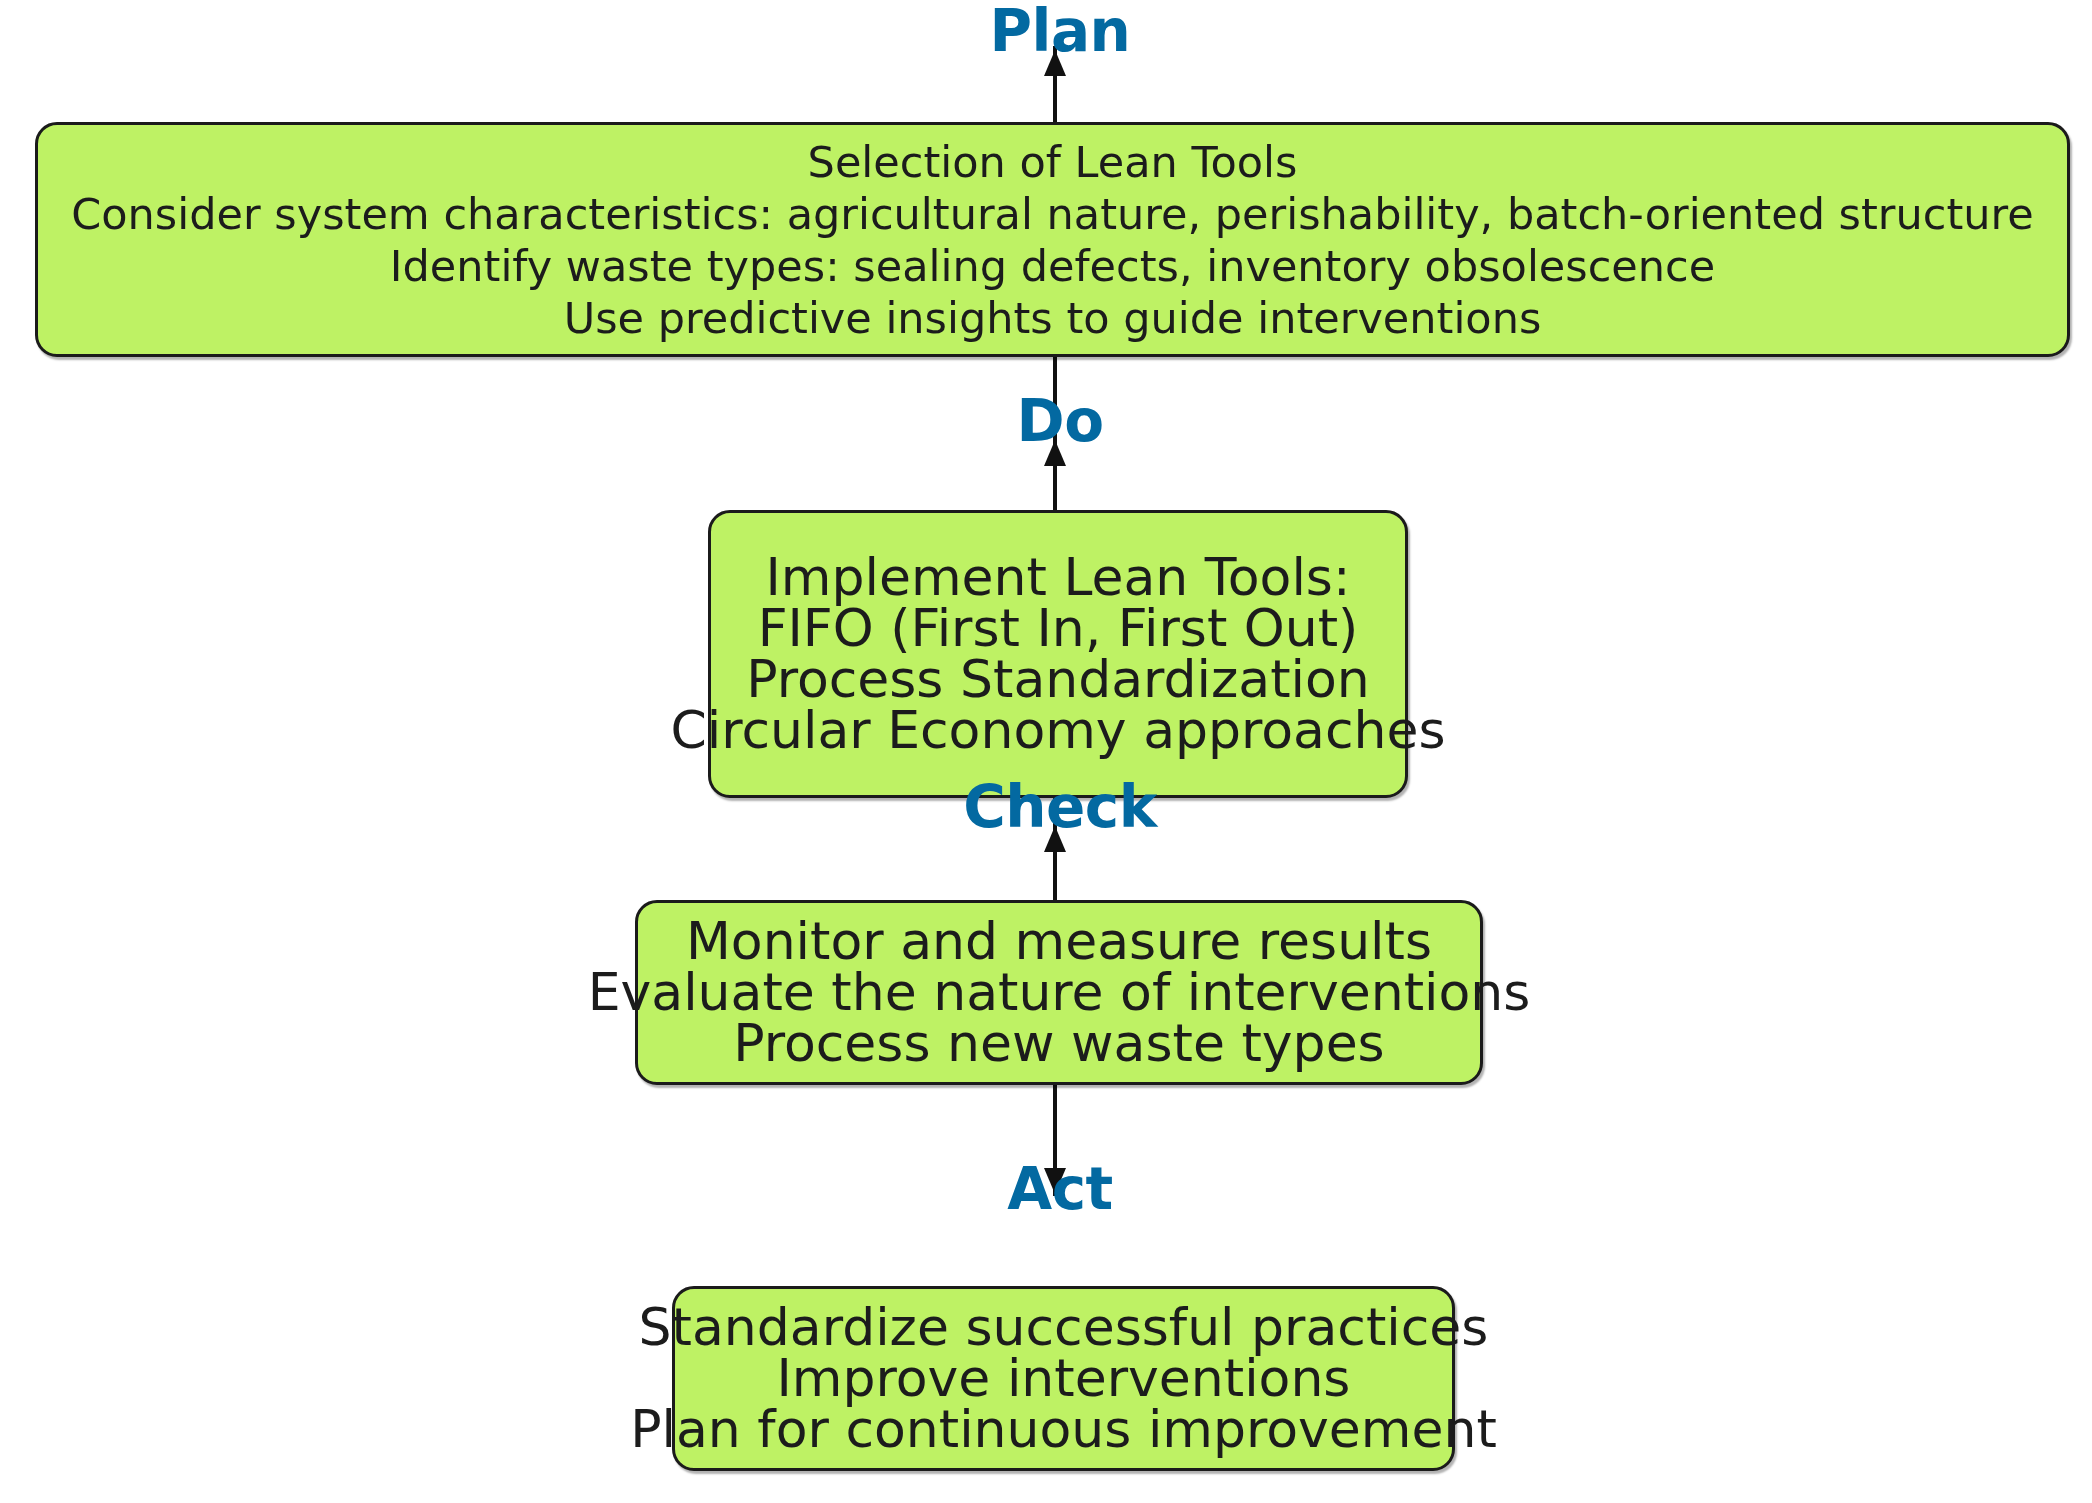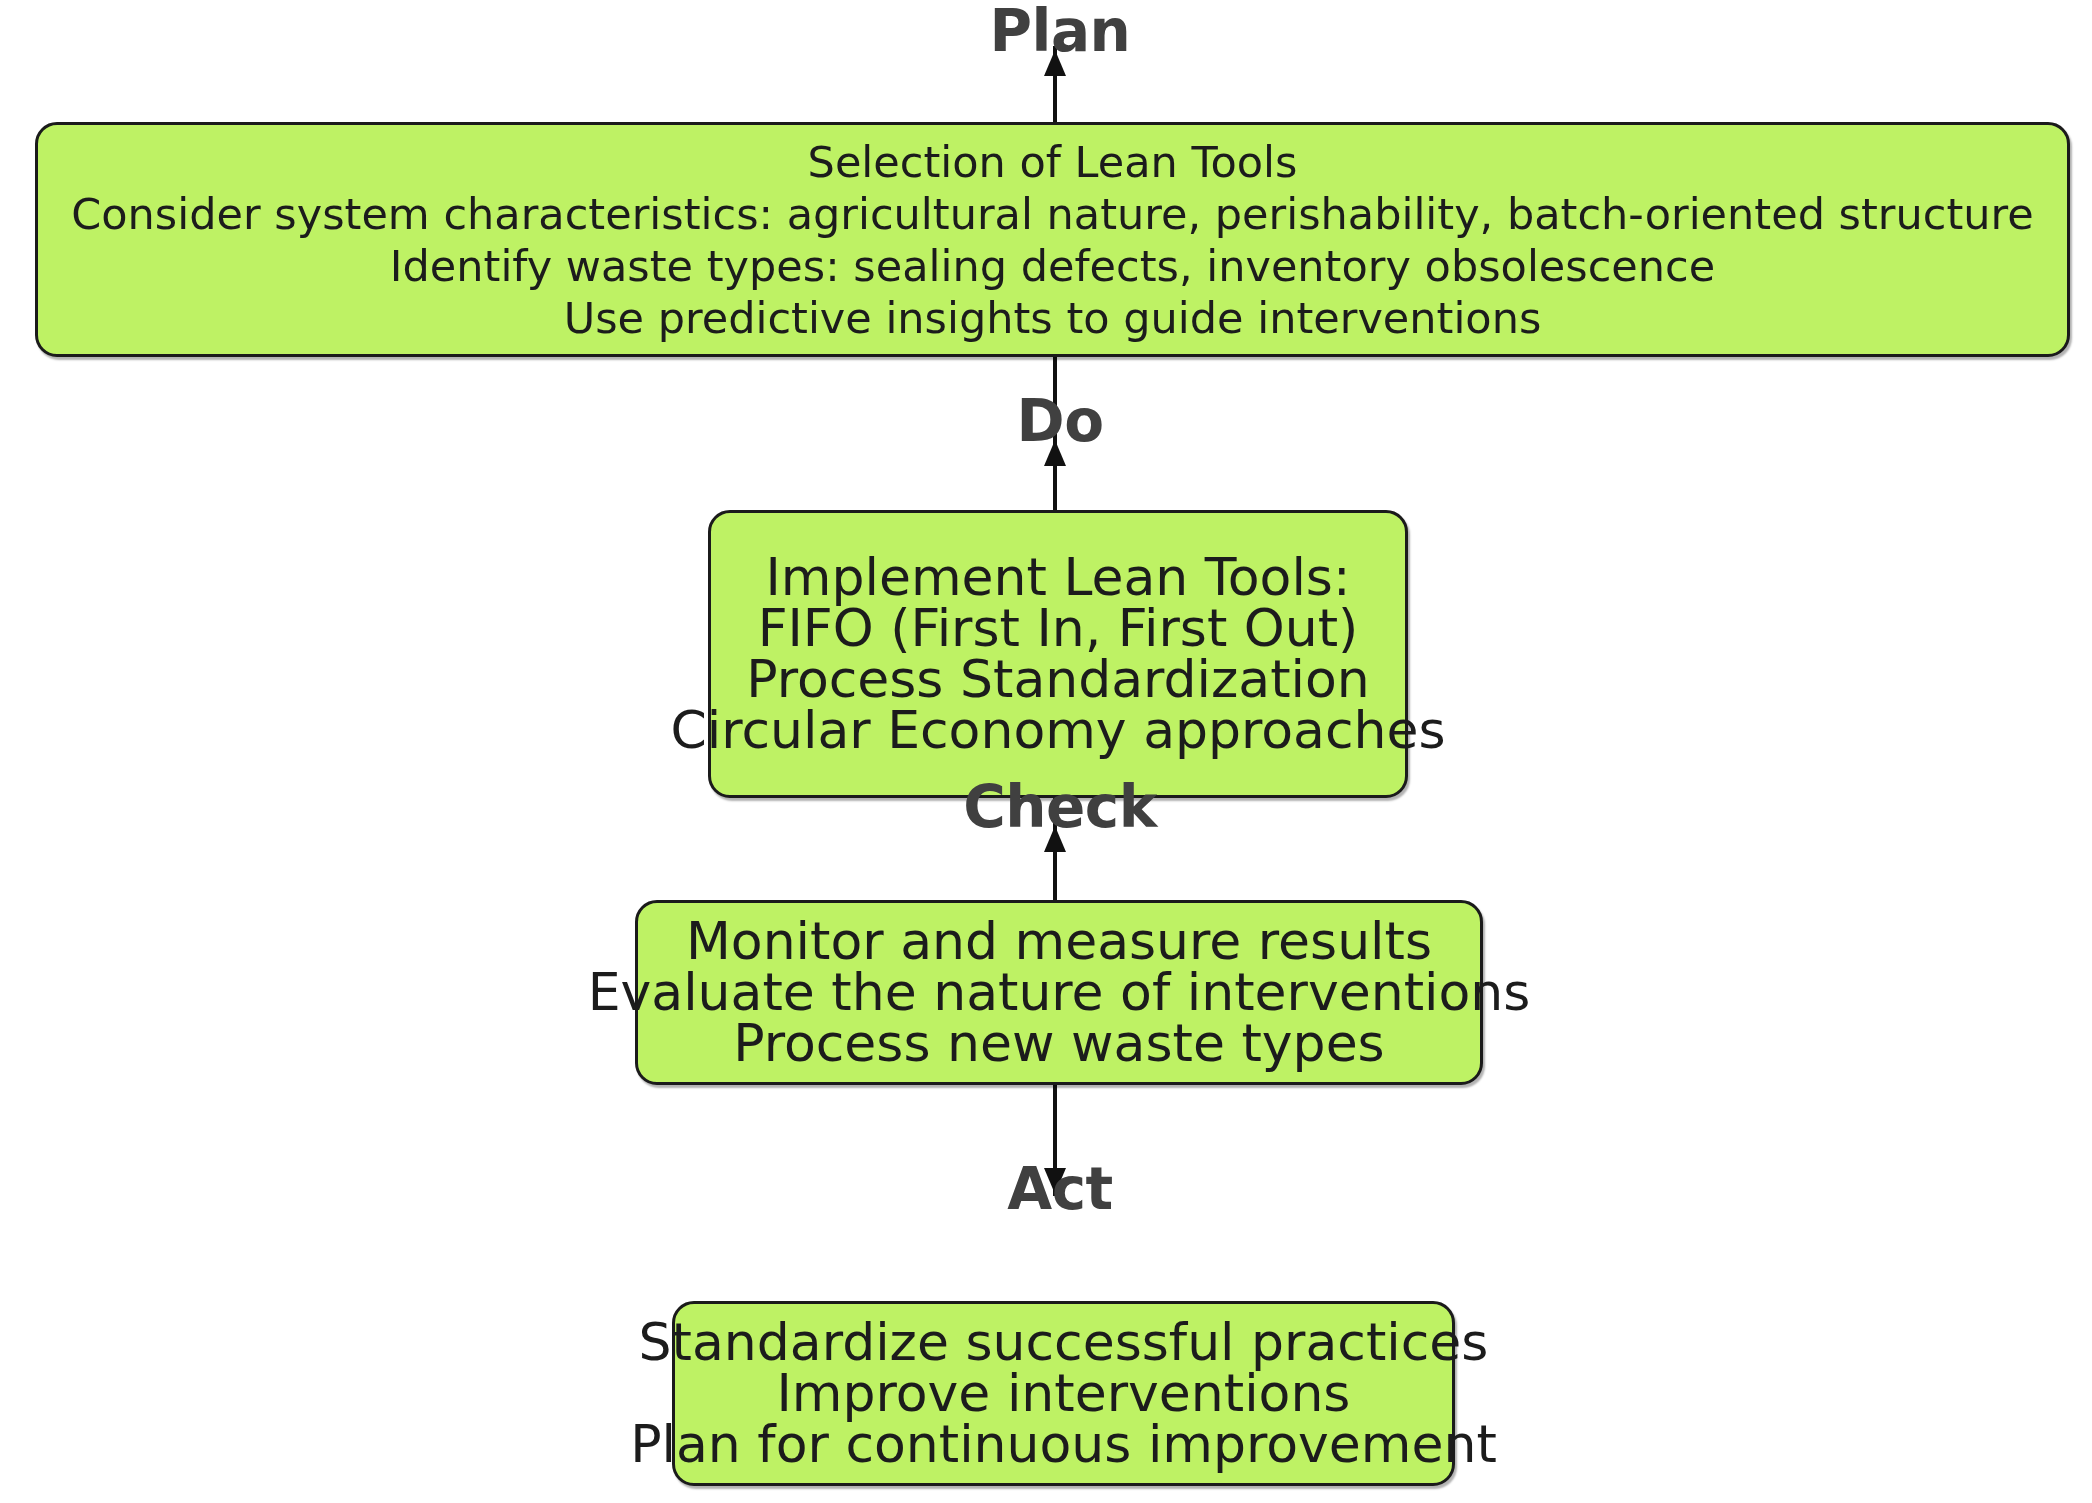--- a/index.html
+++ b/index.html
@@ -42,21 +42,21 @@
     border-right: 11px solid transparent;
     border-top: 26px solid #111111;
     z-index: 7;
   }
   
   .stage-label {
     position: absolute;
     font-weight: bold;
     font-size: 58px;
     line-height: 58px;
-    color: #404040;
+    color: #0369a1;
     white-space: nowrap;
     z-index: 9;
     transform: translateX(-50%);
     letter-spacing: -0.5px;
   }
   
   .node-box {
     position: absolute;
     box-sizing: border-box;
     border: 3px solid #1b1b1b;
@@ -72,21 +72,21 @@
   .node-line {
     font-size: 52px;
     line-height: 51px;
     color: #1c1c1c;
     text-align: center;
     white-space: nowrap;
   }
   #plan-box  { left: 35px;  top: 122px;  width: 2035px; height: 235px; }
   #do-box    { left: 708px; top: 510px;  width: 700px;  height: 288px; }
   #check-box { left: 635px; top: 900px;  width: 848px;  height: 185px; }
-  #act-box   { left: 672px; top: 1286px; width: 783px;  height: 185px; margin-top: 15px; }
+  #act-box   { left: 672px; top: 1286px; width: 783px;  height: 185px; }
 
   #plan-box .node-line { font-size: 43px; line-height: 52px; }
 </style>
 </head>
 <body>
 
 <div id="canvas">
 
   <div class="spine" style="top:46px; height:90px;"></div>
   <div class="spine" style="top:122px; height:240px;"></div>

